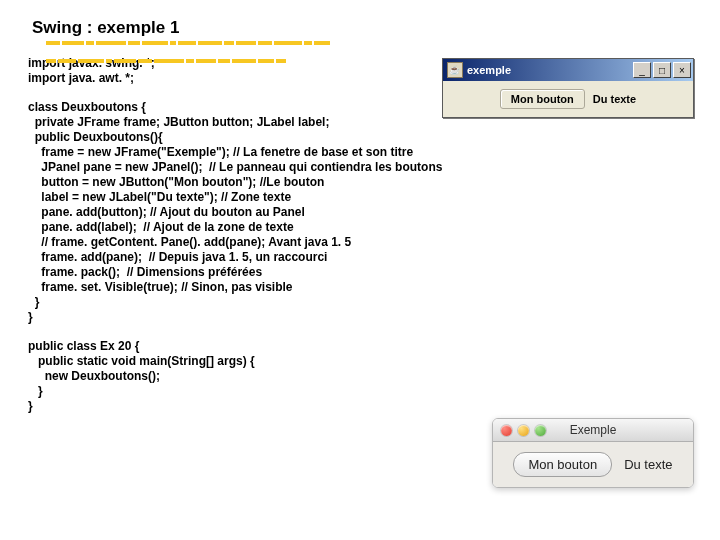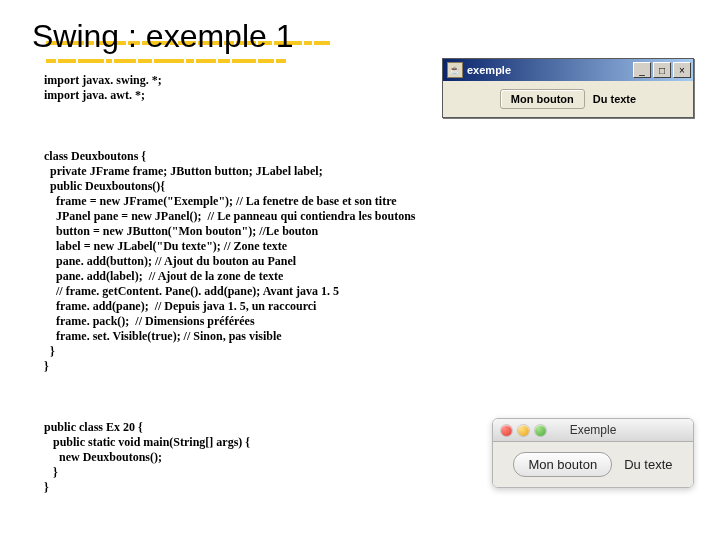--- a/index.html
+++ b/index.html
@@ -10,47 +10,47 @@
     width: 720px;
     height: 540px;
     box-sizing: border-box;
     position: relative;
   }
   .title-wrap {
     position: relative;
     margin-bottom: 18px;
   }
   .title {
-    font-size: 32px;
-    font-weight: normal;
+    font-size: 17px;
+    font-weight: bold;
     position: relative;
     z-index: 2;
     padding-left: 4px;
   }
   .yellow-brush {
     position: absolute;
     left: 18px;
     top: 22px;
     width: 360px;
     height: 14px;
     z-index: 1;
   }
   .yellow-brush span {
     display: inline-block;
     height: 4px;
     margin: 1px 2px 0 0;
     background: #f7c722;
     vertical-align: top;
   }
   pre.code {
-    font-family: Liberation Serif, serif;
+    font-family: Liberation Sans, sans-serif;
     font-size: 12px;
     font-weight: bold;
     line-height: 1.25;
-    margin: 16px;
+    margin: 0;
     white-space: pre;
   }
   .spacer { height: 14px; }
   
   .win {
     position: absolute;
     top: 58px;
     right: 26px;
     width: 250px;
     border: 1px solid #5a5a5a;

